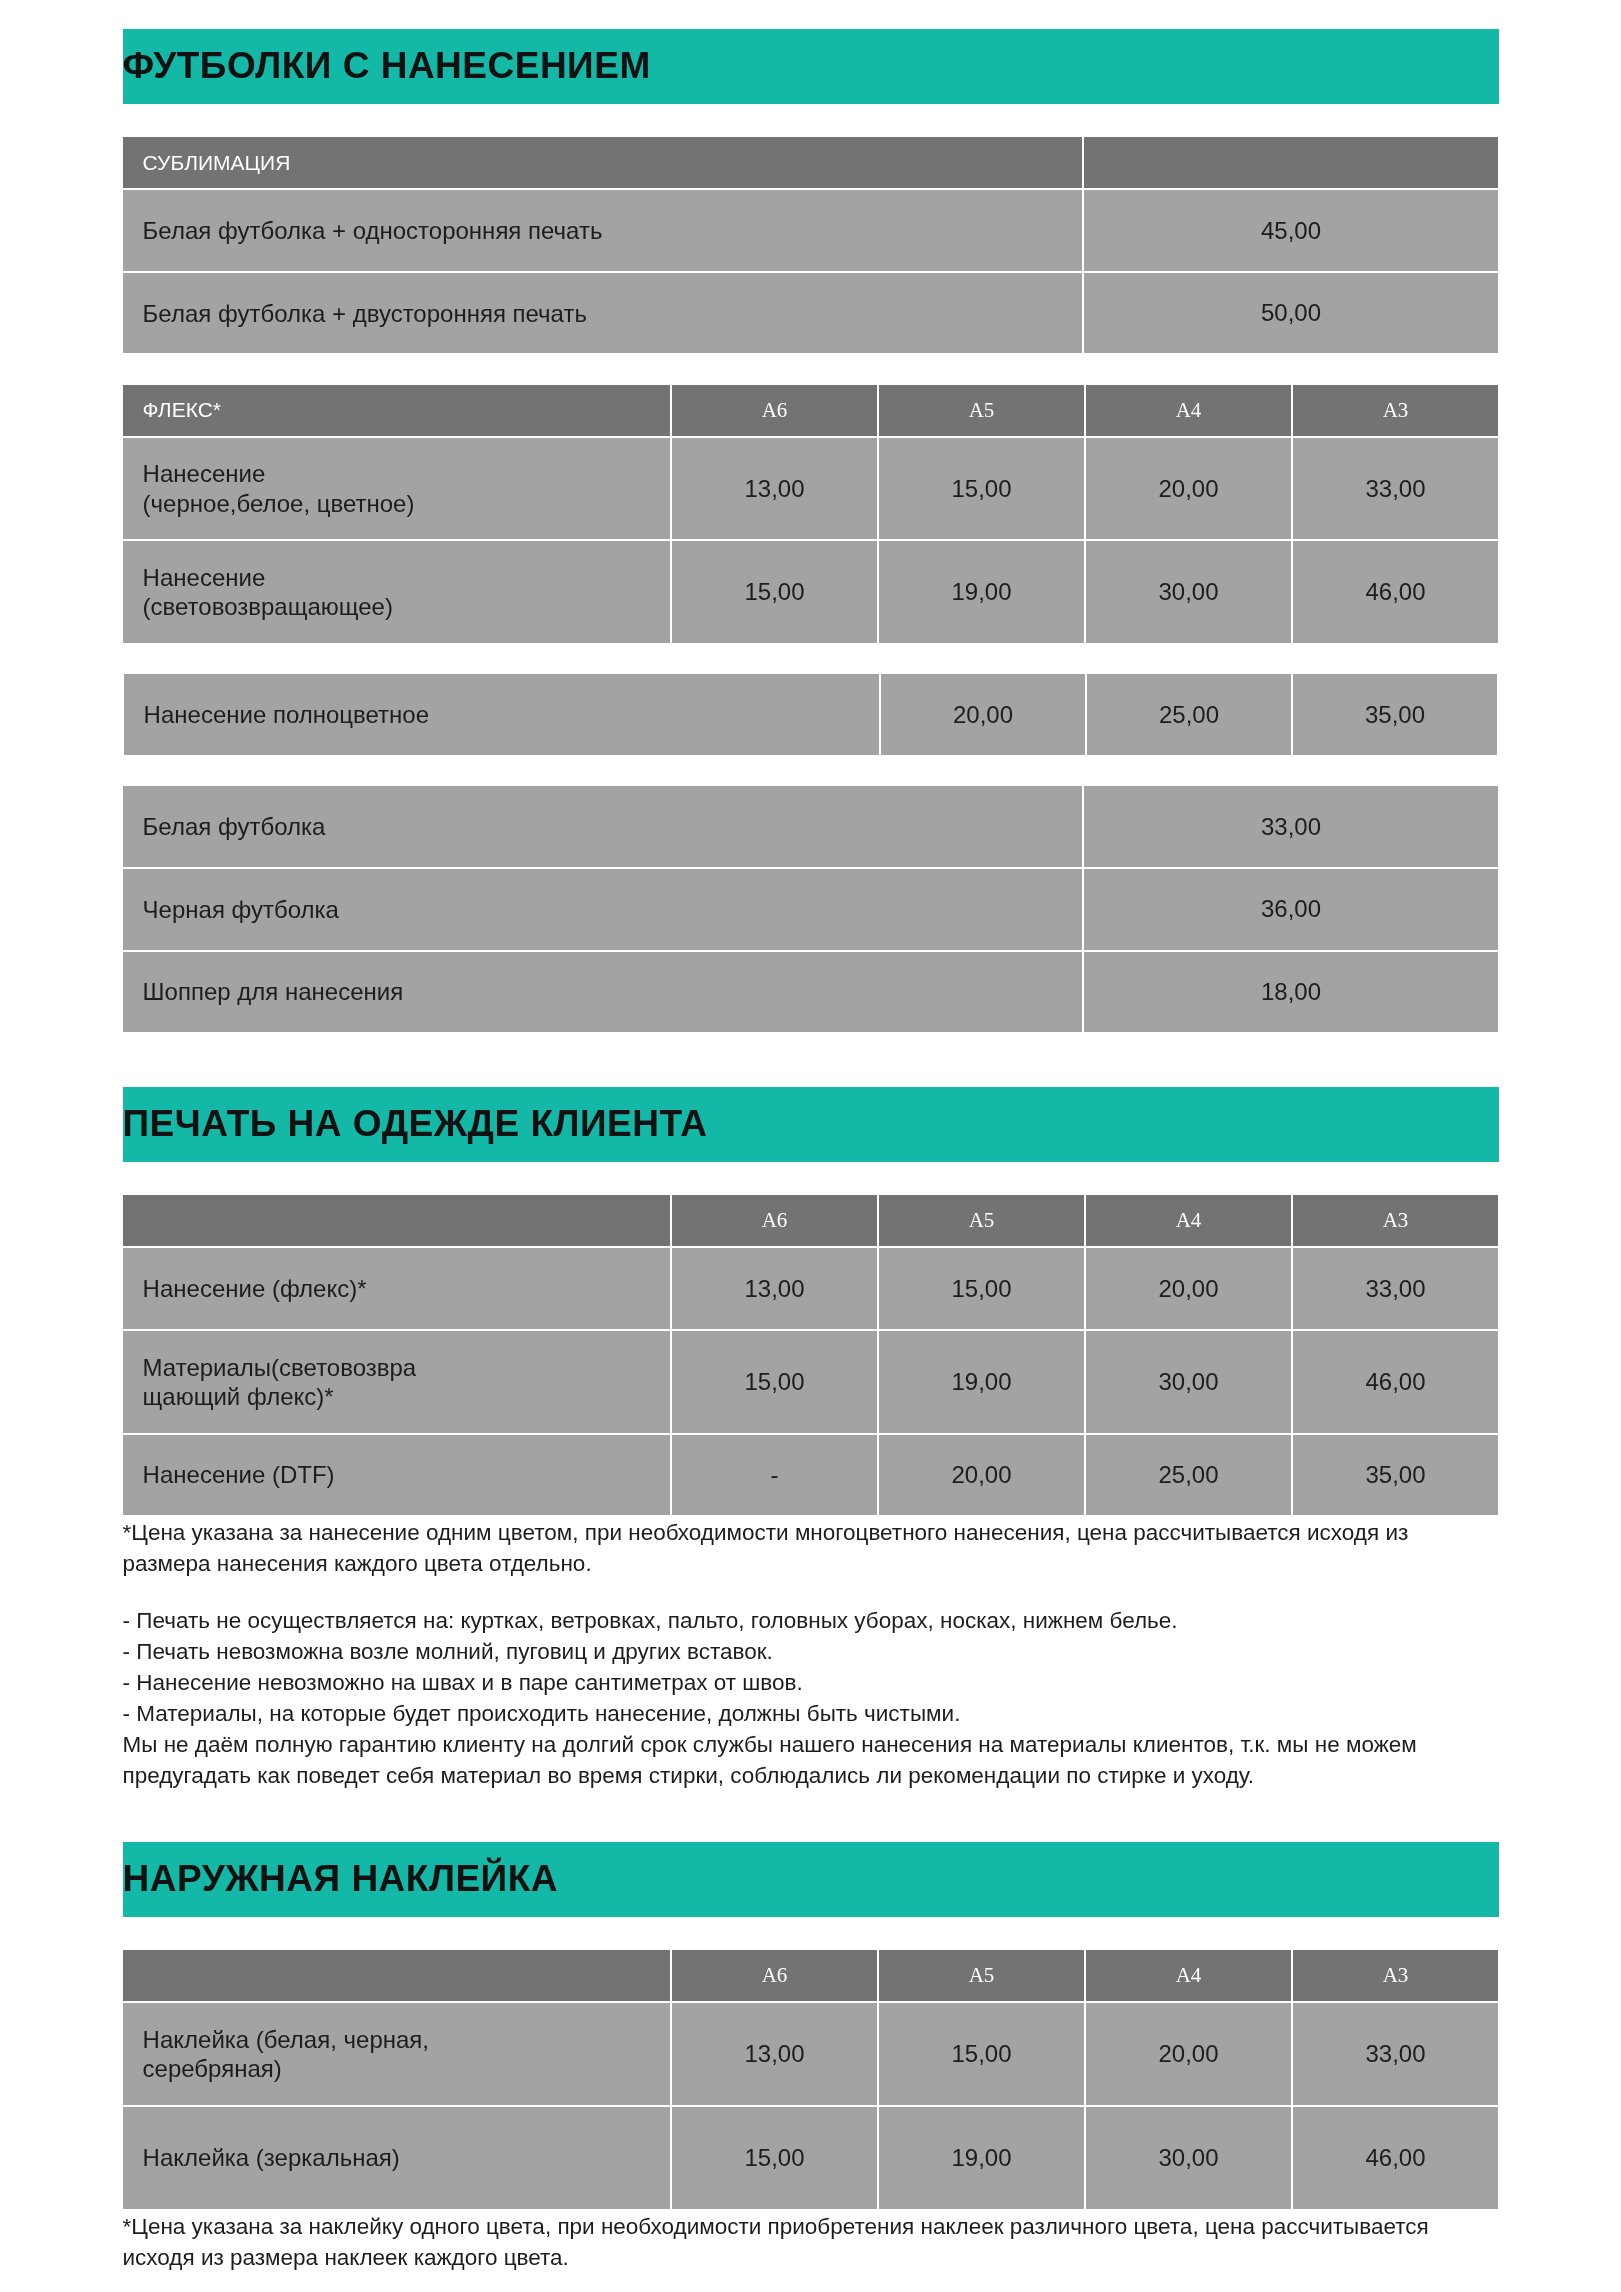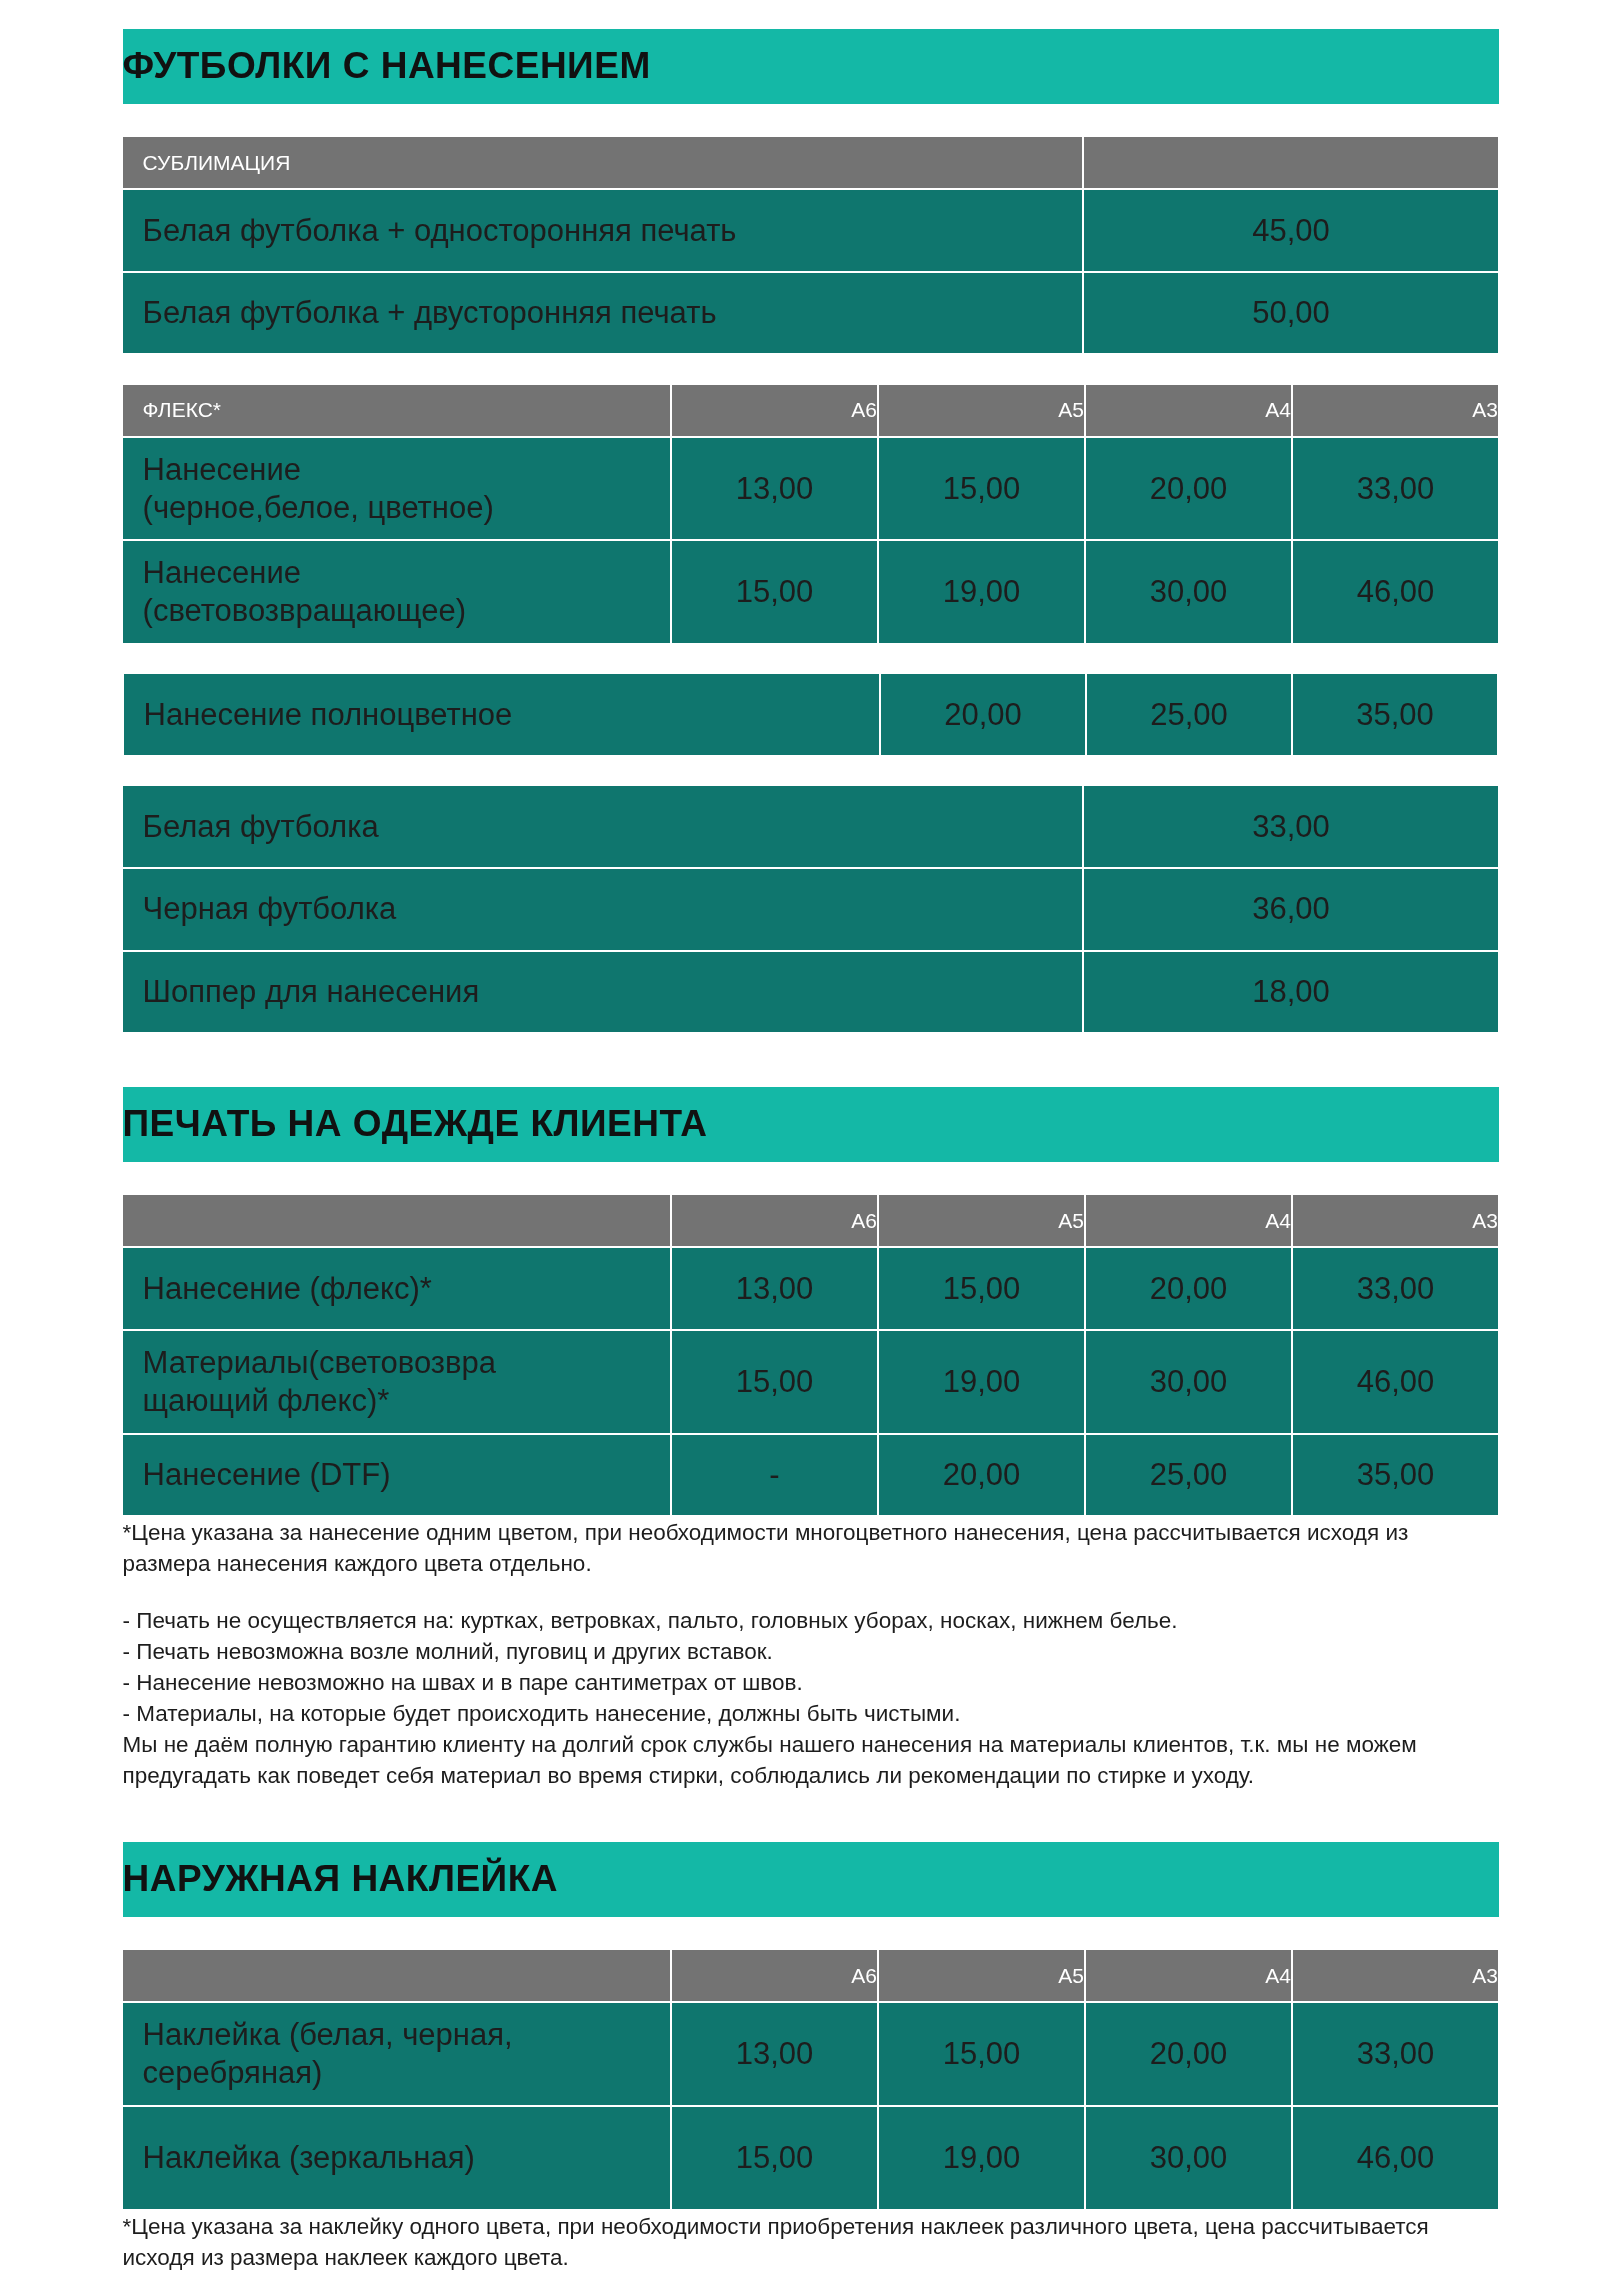--- a/index.html
+++ b/index.html
@@ -57,28 +57,29 @@
     font-weight: normal;
     font-size: 21px;
     height: 51px;
     vertical-align: middle;
   }
   .hdr-row th.lbl {
     text-align: left;
     padding-left: 19.6px;
   }
   .hdr-row th.sz {
-    text-align: right;
+    text-align: center;
+    font-family: Liberation Serif, serif;
   }
 
   .body-row td {
-    background: #0f766e;
+    background: #a3a3a3;
     height: 61px;
     vertical-align: middle;
-    font-size: 31px;
+    font-size: 24px;
     color: #1d1d1d;
   }
   .body-row td.name {
     text-align: left;
     padding: 9.8px 17.6px 9.8px 19.6px;
     line-height: 1.22;
   }
   .body-row td.val {
     text-align: center;
   }

